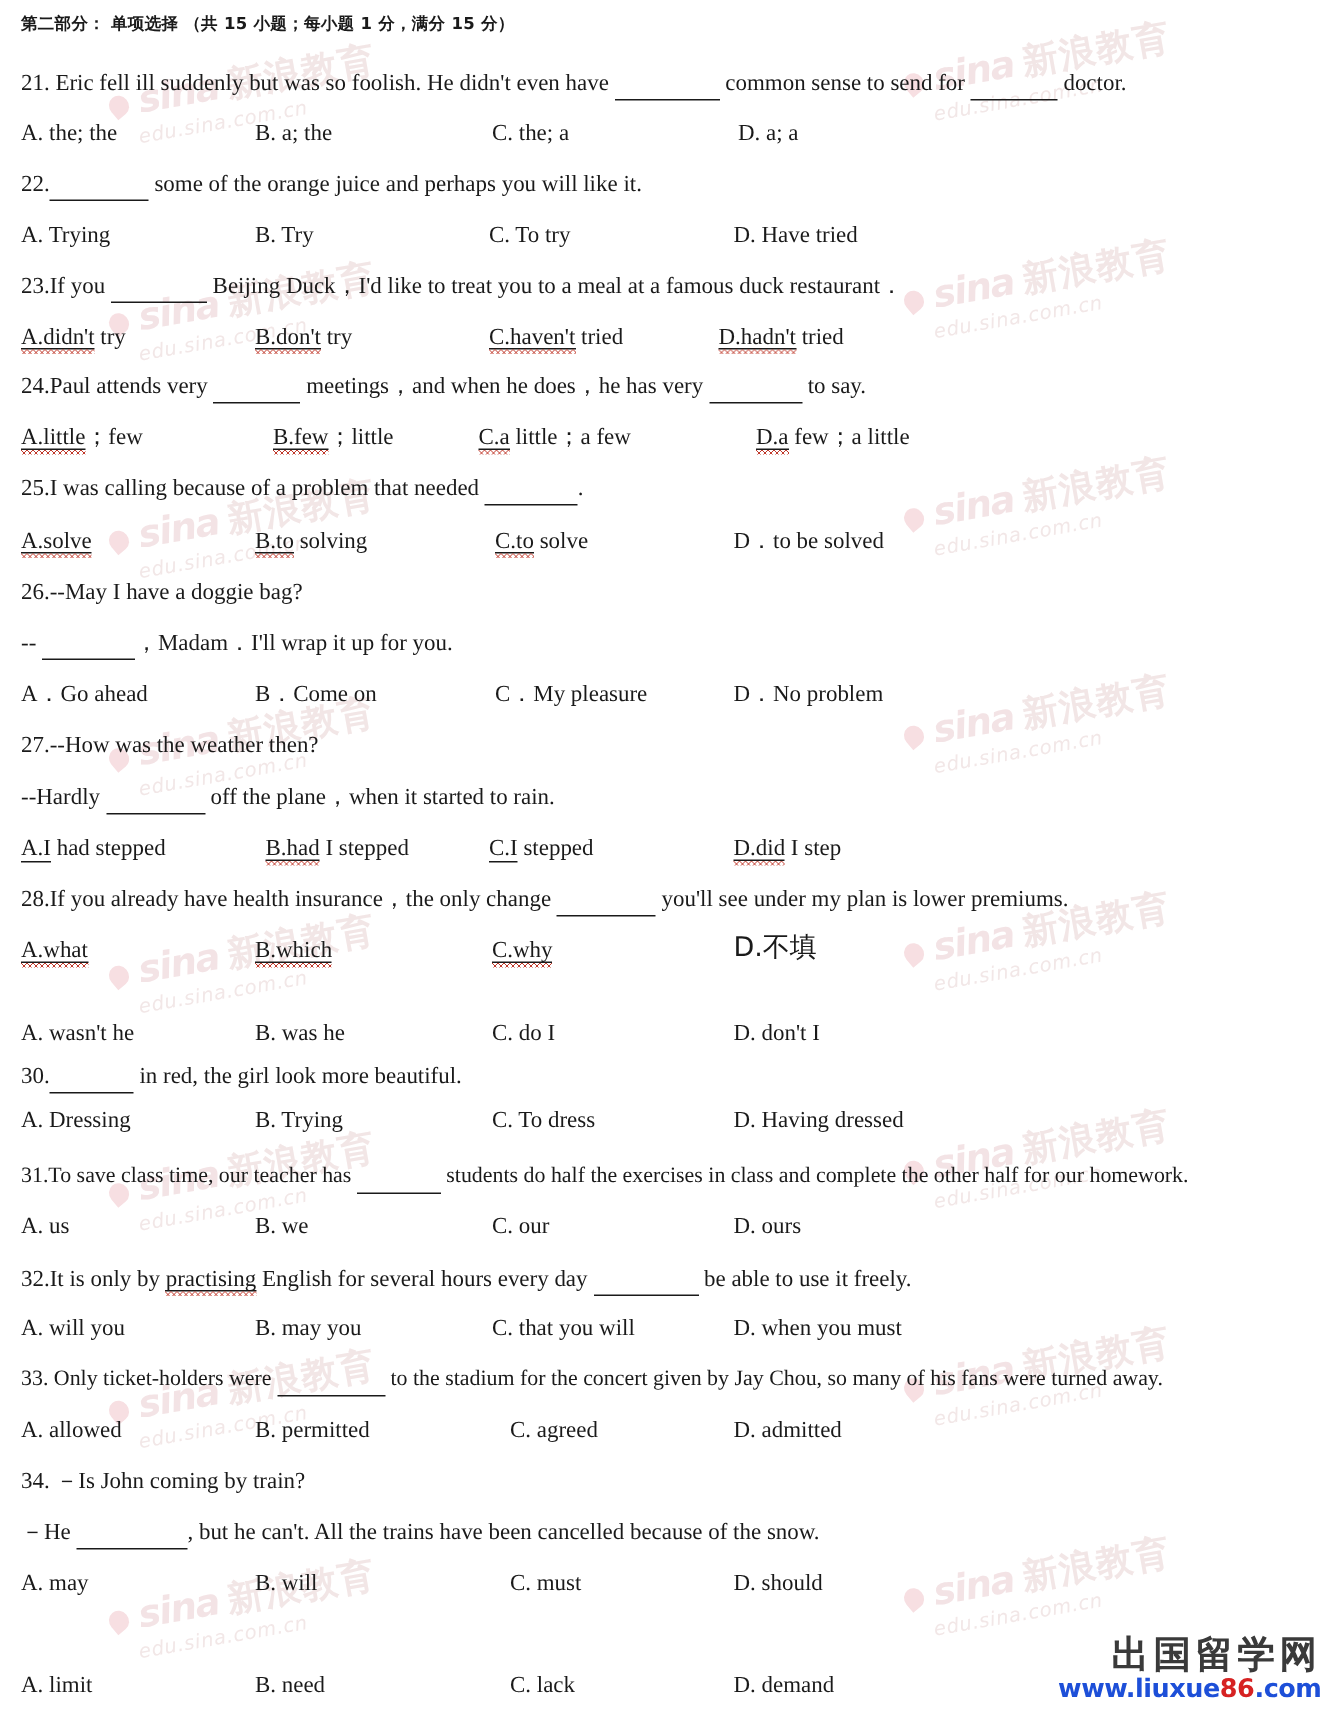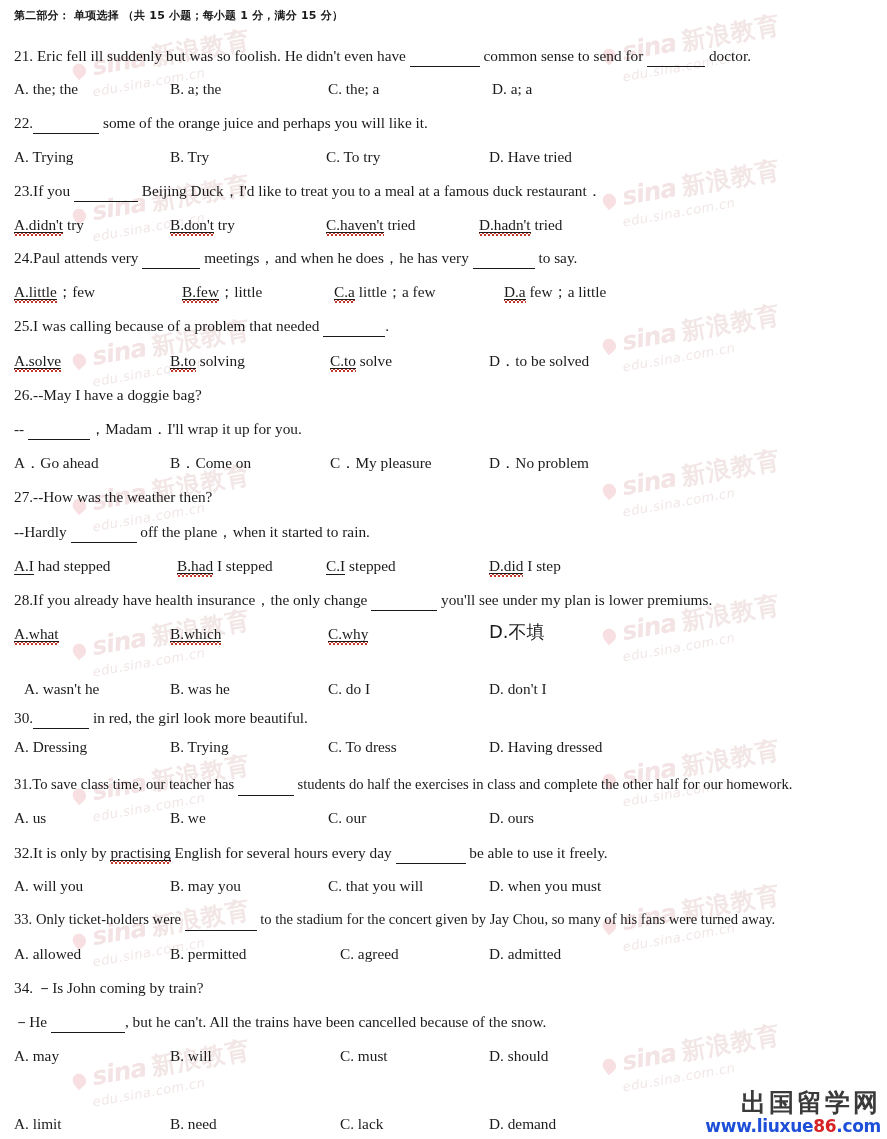--- a/index.html
+++ b/index.html
@@ -325,21 +325,21 @@
     <span class="opt" style="left:326px;"><span class="ul sq">C.haven't</span><span> tried</span></span>
     <span class="opt" style="left:479px;"><span class="ul sq">D.hadn't</span><span> tried</span></span>
   </div>
 
   <div class="line question" style="top:250px;">
     <span>24.Paul attends very </span><span class="blank" style="width:58px;">&nbsp;</span><span> meetings，and when he does，he has very </span><span class="blank" style="width:62px;">&nbsp;</span><span> to say.</span>
   </div>
   <div class="opts" style="top:284px;">
     <span class="opt" style="left:14px;"><span class="ul sq">A.little</span><span>；few</span></span>
     <span class="opt" style="left:182px;"><span class="ul sq">B.few</span><span>；little</span></span>
-    <span class="opt" style="left:334px;"><span class="ul sq">C.a</span><span> little；a few</span></span>
+    <span class="opt" style="left:319px;"><span class="ul sq">C.a</span><span> little；a few</span></span>
     <span class="opt" style="left:504px;"><span class="ul sq">D.a</span><span> few；a little</span></span>
   </div>
 
   <div class="line question" style="top:318px;">
     <span>25.I was calling because of a problem that needed </span><span class="blank" style="width:62px;">&nbsp;</span><span>.</span>
   </div>
   <div class="opts" style="top:353px;">
     <span class="opt" style="left:14px;"><span class="ul sq">A.solve</span><span></span></span>
     <span class="opt" style="left:170px;"><span class="ul sq">B.to</span><span> solving</span></span>
     <span class="opt" style="left:330px;"><span class="ul sq">C.to</span><span> solve</span></span>
@@ -372,21 +372,21 @@
     <span>28.If you already have health insurance，the only change </span><span class="blank" style="width:66px;">&nbsp;</span><span> you'll see under my plan is lower premiums.</span>
   </div>
   <div class="opts" style="top:626px;">
     <span class="opt" style="left:14px;"><span class="ul sq">A.what</span></span>
     <span class="opt" style="left:170px;"><span class="ul sq">B.which</span></span>
     <span class="opt" style="left:328px;"><span class="ul sq">C.why</span></span>
     <span class="opt cjk" style="left:489px; top:-3px;">D.不填</span>
   </div>
 
   <div class="opts" style="top:681px;">
-    <span class="opt" style="left:24px;">A. wasn't he</span>
+    <span class="opt" style="left:14px;">A. wasn't he</span>
     <span class="opt" style="left:170px;">B. was he</span>
     <span class="opt" style="left:328px;">C. do I</span>
     <span class="opt" style="left:489px;">D. don't I</span>
   </div>
 
   <div class="line question" style="top:710px;">
     <span>30.</span><span class="blank" style="width:56px;">&nbsp;</span><span> in red, the girl look more beautiful.</span>
   </div>
   <div class="opts" style="top:739px;">
     <span class="opt" style="left:14px;">A. Dressing</span>

